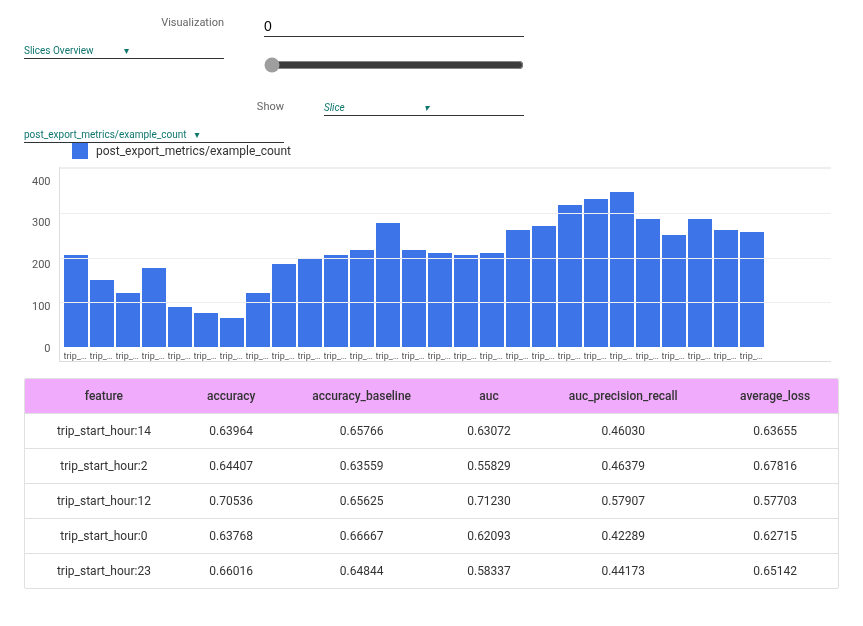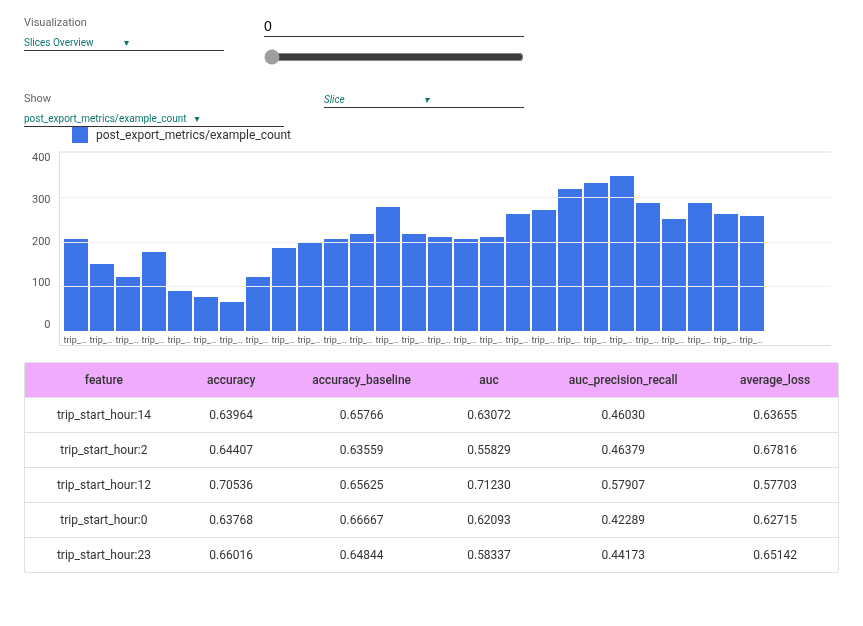--- a/index.html
+++ b/index.html
@@ -21,21 +21,22 @@
     .controls-row {
       display: flex;
       align-items: flex-start;
       gap: 40px;
       margin-bottom: 24px;
     }
 
     .control-group {
       display: flex;
       flex-direction: column;
-      gap: 4px;
+      gap: 12px;
+      align-items: flex-end;
     }
 
     .control-label {
       font-size: 11px;
       color: #666;
       margin-bottom: 2px;
     }
 
     .dropdown-control {
       display: flex;
@@ -105,21 +106,21 @@
       background: #3d74e8;
     }
 
     .legend-label {
       font-size: 12px;
       color: #333;
     }
 
     .chart-wrapper {
       display: flex;
-      align-items: flex-start;
+      align-items: center;
     }
 
     .y-axis {
       display: flex;
       flex-direction: column;
       justify-content: space-between;
       align-items: flex-end;
       height: 180px;
       padding-right: 8px;
       font-size: 11px;

